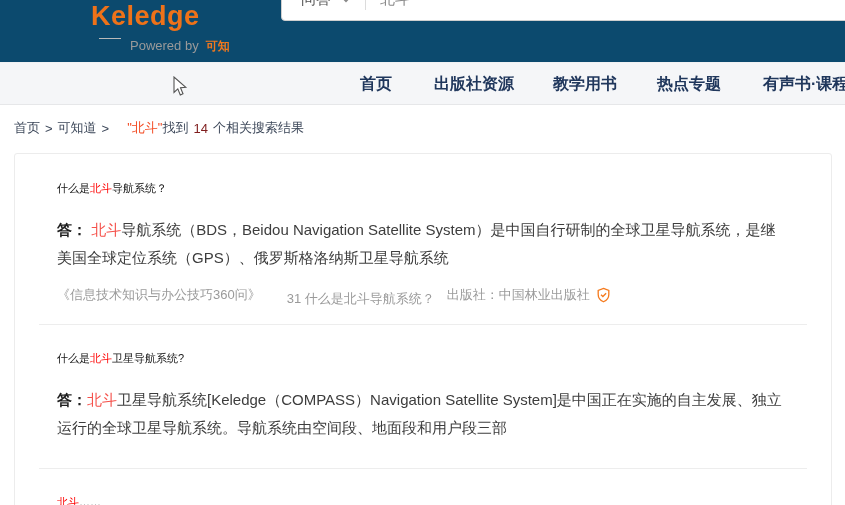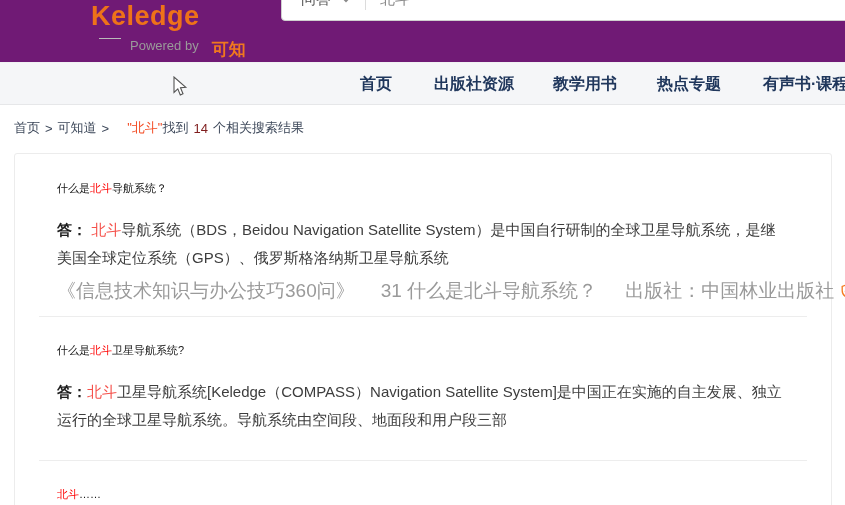--- a/index.html
+++ b/index.html
@@ -2,25 +2,25 @@
 <html><head>
 <meta charset="utf-8">
 <style>
   * { margin:0; padding:0; box-sizing:border-box; }
   html,body { background:#fff; }
   .screen {
     position:relative; width:845px; height:505px; overflow:hidden;
     background:#fff; font-family:"Liberation Sans","DejaVu Sans",sans-serif;
   }
   
-  .header { position:absolute; left:0; top:0; width:845px; height:62px; background:#701a75; }
+  .header { position:absolute; left:0; top:0; width:845px; height:62px; background:#0c4a6e; }
   .logo { position:absolute; left:91px; top:1px; font-size:27px; font-weight:700; color:#ee7219; letter-spacing:.5px; cursor:pointer; }
   .tagline { position:absolute; left:99px; top:38px; display:flex; align-items:flex-start; font-size:13px; color:#9a9a9a; }
   .tagline .dash { display:inline-block; width:22px; height:1px; background:#b9b9b9; margin-right:9px; }
-  .tagline .brand-cn { color:#f0781e; font-weight:700; font-size:17px; margin-left:13px; }
+  .tagline .brand-cn { color:#f0781e; font-weight:700; font-size:12px; margin-left:7px; }
   .searchbox {
     position:absolute; left:281px; top:-23px; width:600px; height:44px;
     border:1px solid #cfcfcf; border-radius:4px; background:#fff;
     display:flex; align-items:center; padding-left:19px;
   }
   .search-cat { display:flex; align-items:center; cursor:pointer; }
   .search-cat .cat-label { font-size:15px; color:#555; }
   .search-cat svg { margin-left:9px; }
   .search-sep { width:1px; height:22px; background:#dcdcdc; margin:0 14px 0 13px; }
   .search-query { font-size:15px; color:#8a8a8a; border:none; outline:none; background:transparent; width:380px; font-family:inherit; }
@@ -47,24 +47,24 @@
     position:absolute; left:14px; top:153px; width:818px; height:640px;
     background:#fff; border:1px solid #ececec; border-radius:3px;
   }
   .result { position:relative; padding:22px 42px 16px 42px; }
   .result + .result::before { content:""; position:absolute; top:0; left:24px; right:24px; border-top:1px solid #ededed; }
   .r-title { font-size:11px; font-weight:400; color:#141414; line-height:24px; margin-bottom:14px; cursor:pointer; }
   .r-title .hl { color:#fe0000; }
   .r-answer { font-size:15px; color:#3d3d3d; line-height:28px; margin-bottom:10px;margin-top:16px; }
   .r-answer .a-label { font-weight:700; color:#1f1f1f; white-space:pre; }
   .r-answer .hl { color:#f5504a; }
-  .r-meta { display:flex; align-items:center; font-size:19px; color:#9a9a9a; line-height:18px; white-space:nowrap;justify-content:space-between; }
+  .r-meta { display:flex; align-items:center; font-size:13px; color:#9a9a9a; line-height:18px; white-space:nowrap; }
   .r-meta .m-book { cursor:pointer; }
-  .r-meta .m-chapter { margin-left:26px; cursor:pointer; }
-  .r-meta .m-pub { margin-left:28px; cursor:pointer; }
+  .r-meta .m-chapter { margin-left:26px; cursor:pointer;margin-top:8px; }
+  .r-meta .m-pub { margin-left:12px; cursor:pointer; }
   .r-meta .shield { margin-left:6px; display:inline-flex; align-items:center; }
 </style>
 </head>
 <body>
 
 <div class="screen">
 
   <div class="header">
     <div class="logo">Keledge</div>
     <div class="tagline">

